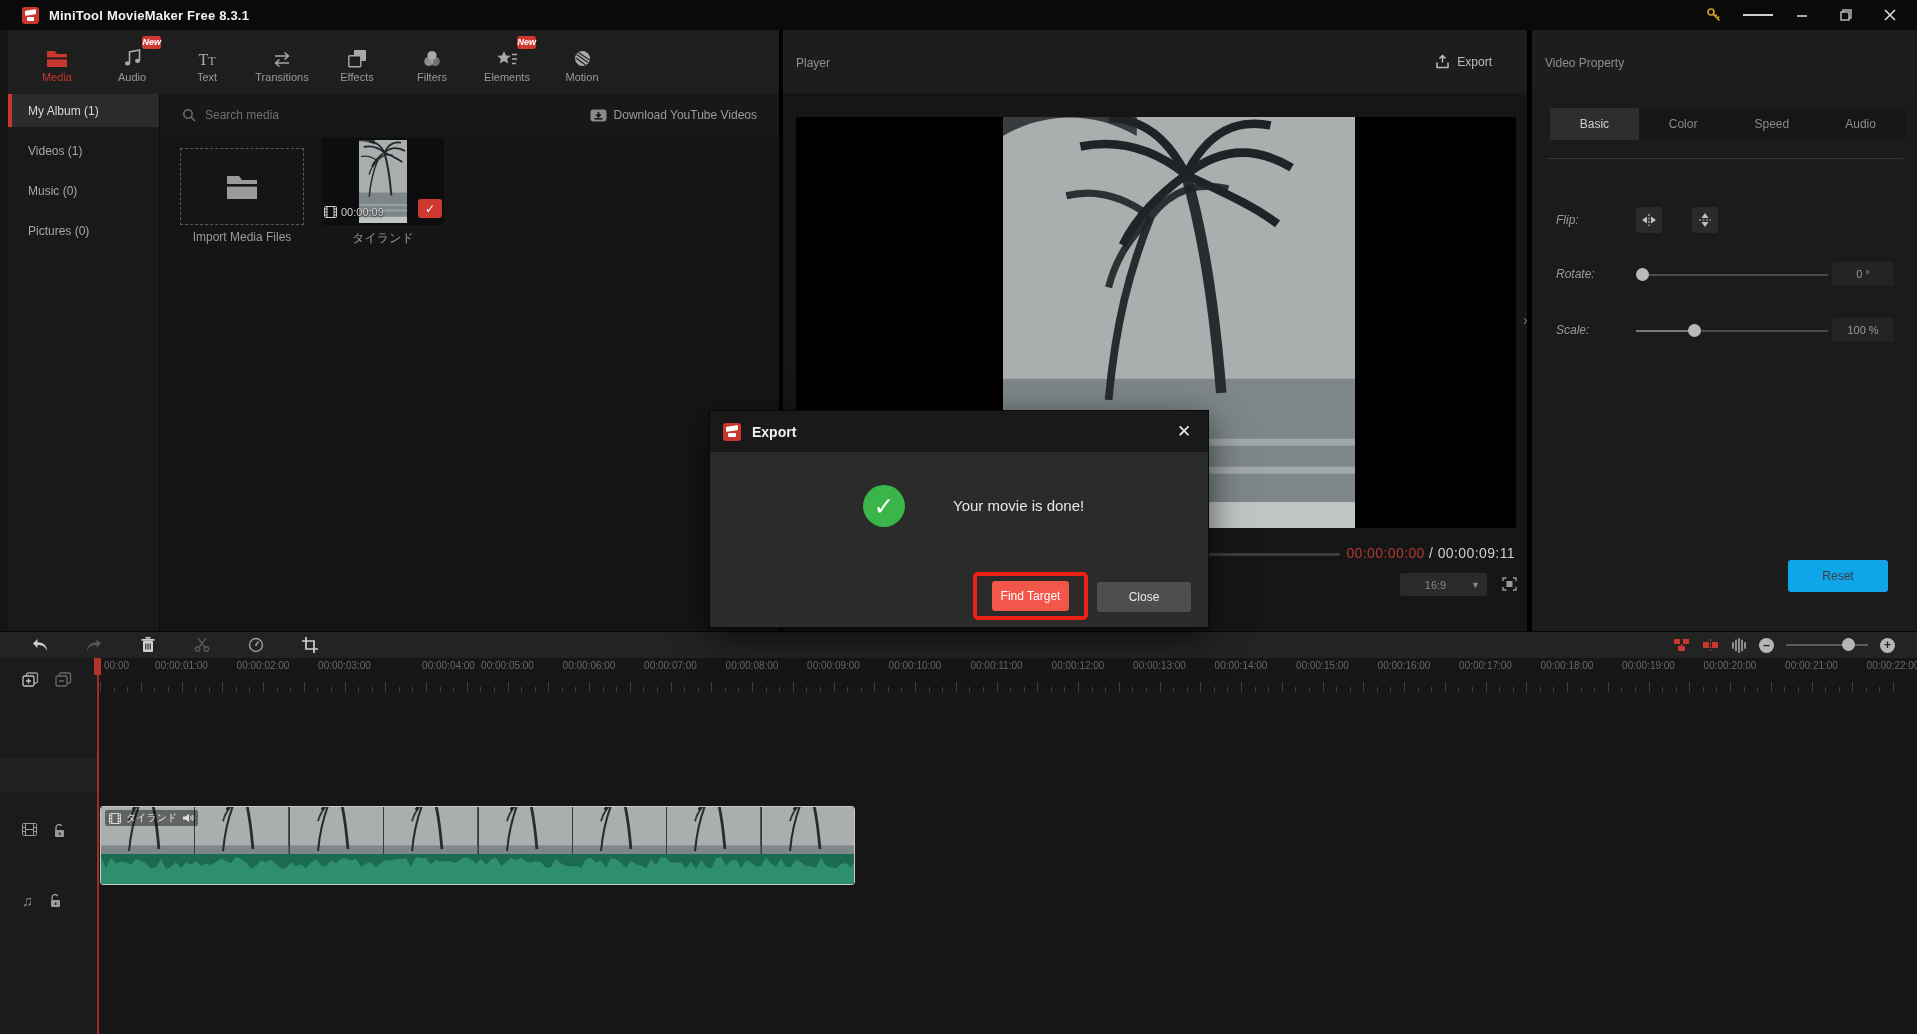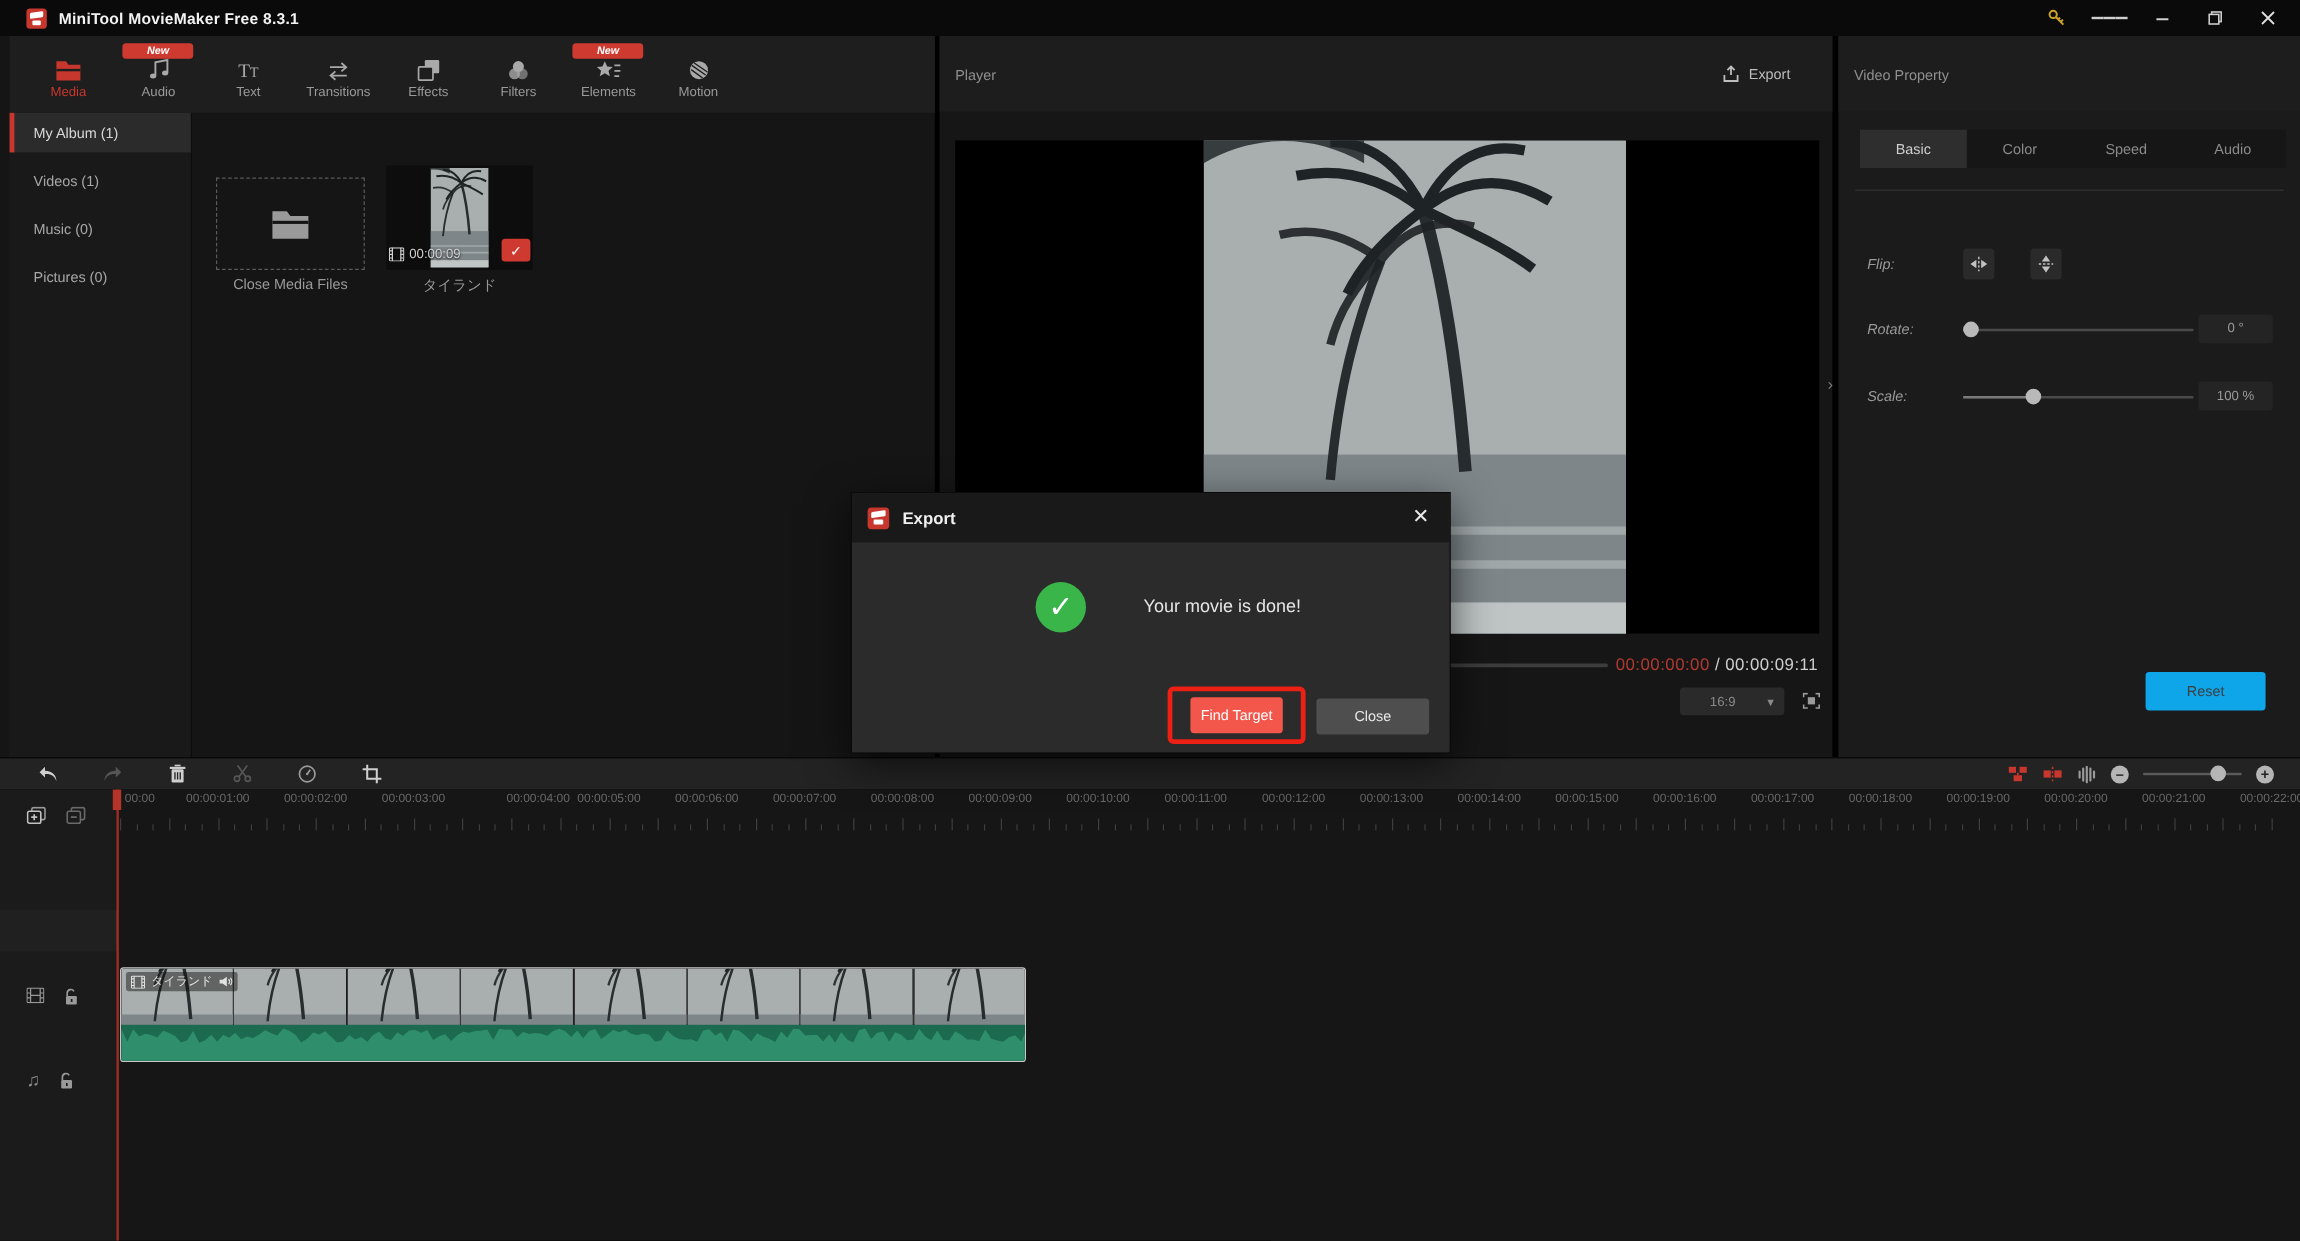--- a/index.html
+++ b/index.html
@@ -25,21 +25,21 @@
   #property-panel { left:1532px; top:30px; width:385px; height:601px; background:#1b1b1b; }
   .panel-header { position:absolute; left:0; top:0; right:0; height:63px; background:#1d1d1d; }
   .panel-title { position:absolute; left:13px; top:26px; color:#8f8f8f; font-size:12px; }
 
   
   #ribbon { position:absolute; left:8px; top:0; width:771px; height:64px; background:#1e1e1e; display:flex; align-items:center; padding-left:18px; }
   .ribbon-item { width:62px; margin-right:13px; display:flex; flex-direction:column; align-items:center; position:relative; cursor:default; }
   .ribbon-icon { height:26px; display:flex; align-items:flex-end; justify-content:center; color:#a9a9a9; }
   .ribbon-label { margin-top:3px; font-size:11px; color:#9a9a9a; }
   .ribbon-item.active .ribbon-icon, .ribbon-item.active .ribbon-label { color:var(--accent-red); }
-  .new-badge { position:absolute; top:-6px; right:2px; background:var(--badge-red); color:#fff; font-size:9px; font-style:italic; font-weight:bold; padding:1px 20px 2px; border-radius:3px; }
+  .new-badge { position:absolute; top:-6px; right:2px; background:var(--badge-red); color:#fff; font-size:9px; font-style:italic; font-weight:bold; padding:1px 0 2px; border-radius:3px; }
   #left-strip { left:0; top:30px; width:8px; height:601px; background:#060606; }
 
   
   #sidebar { position:absolute; left:8px; top:64px; width:152px; height:537px; background:#191919; border-right:1px solid #0c0c0c; }
   .side-item { position:relative; height:33px; display:flex; align-items:center; padding-left:20px; color:#a8a8a8; font-size:12px; cursor:default; }
   .side-item.active { background:#2b2b2b; color:#d8d8d8; }
   .side-item.active:before { content:""; position:absolute; left:0; top:0; width:4px; height:100%; background:var(--accent-red); }
   .side-item + .side-item { margin-top:7px; }
 
   
@@ -237,27 +237,44 @@
         </div>
         <div class="ribbon-label">Motion</div>
       </div>
     </div>
   <div id="sidebar">
       <div class="side-item active">My Album (1)</div>
       <div class="side-item">Videos (1)</div>
       <div class="side-item">Music (0)</div>
       <div class="side-item">Pictures (0)</div>
     </div>
+  <div id="search-row">
+    <span id="search-icon">
+      <svg width="14" height="14" viewBox="0 0 14 14">
+          <circle cx="6" cy="6" r="4.2" fill="none" stroke="#6f6f6f" stroke-width="1.5"></circle>
+          <path d="M9.2 9.2 L13 13" stroke="#6f6f6f" stroke-width="1.5"></path>
+        </svg>
+    </span>
+    <input id="search-input" placeholder="Search media" style="">
+    <div id="download-btn">
+      <svg width="17" height="13" viewBox="0 0 17 13">
+          <rect x="0.5" y="0.5" width="16" height="12" rx="3" fill="#8a8a8a"></rect>
+          <path d="M8.5 3 v4 M6.3 5.4 L8.5 7.8 L10.7 5.4" stroke="#181818" stroke-width="1.6" fill="none"></path>
+          <rect x="4.5" y="9" width="8" height="1.6" fill="#181818"></rect>
+        </svg>
+      <span>Download YouTube Videos</span>
+    </div>
+  </div>
   <div id="import-box">
     <svg width="34" height="28" viewBox="0 0 34 28">
         <path d="M2 3 h12 l3 4 h15 v19 H2 z" fill="#9a9a9a"></path>
         <rect x="2" y="11" width="30" height="2.6" fill="#151515"></rect>
       </svg>
   </div>
-  <div id="import-label">Close Media Files</div>
+  <div id="import-label">Import Media Files</div>
   <div id="media-tile">
     <div id="media-thumb">
         <svg viewBox="0 0 100 120" preserveAspectRatio="xMidYMid slice" width="100%" height="100%">
           <rect width="100" height="120" fill="#a9aeae"></rect>
           <rect y="76" width="100" height="44" fill="#7e8689"></rect>
           <path d="M0 94 h100 M0 102 h100" stroke="#c4cacb" stroke-width="2" opacity=".5"></path>
           <rect y="111" width="100" height="9" fill="#d6dada" opacity=".75"></rect>
           <path d="M0 7 C12 0 26 0 38 7 L38 0 L0 0 Z" fill="#23282a" opacity=".85"></path>
           <path d="M62 80 C60 55 57 35 52 18" stroke="#272c2e" stroke-width="3" fill="none"></path>
           <path d="M30 82 C32 60 36 45 42 30" stroke="#272c2e" stroke-width="2.2" fill="none"></path>

